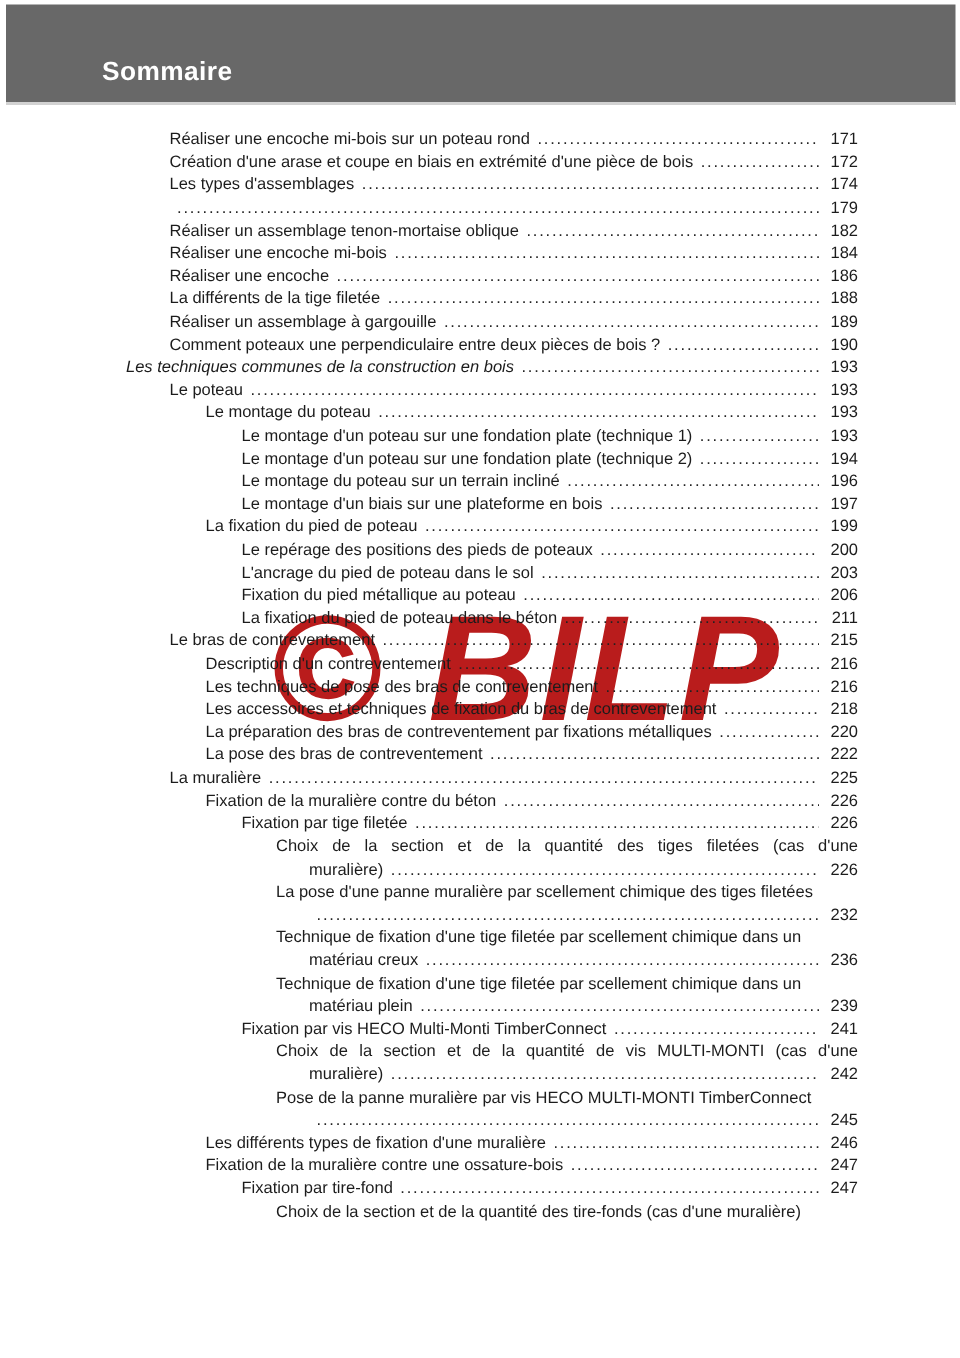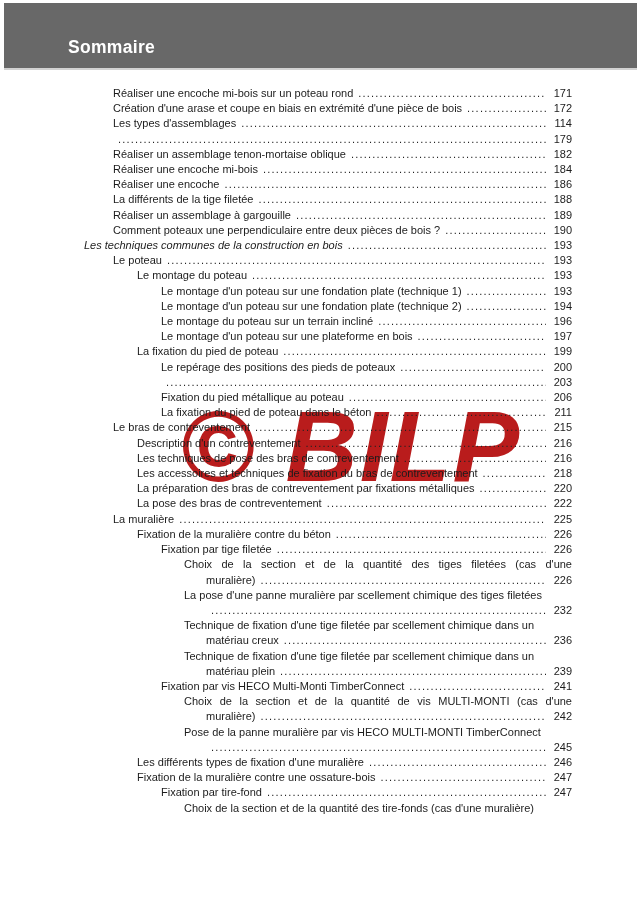--- a/index.html
+++ b/index.html
@@ -63,21 +63,21 @@
         <span class="pg">171</span>
       </div>
       <div class="toc-row lvl1">
         <span class="t">Création d'une arase et coupe en biais en extrémité d'une pièce de bois</span>
         <span class="dots">................................................................................................................................................................................................................................................</span>
         <span class="pg">172</span>
       </div>
       <div class="toc-row lvl1">
         <span class="t">Les types d'assemblages</span>
         <span class="dots">................................................................................................................................................................................................................................................</span>
-        <span class="pg">114</span>
+        <span class="pg">174</span>
       </div>
       <div class="toc-row lvl1">
         <span class="dots">................................................................................................................................................................................................................................................</span>
         <span class="pg">179</span>
       </div>
       <div class="toc-row lvl1">
         <span class="t">Réaliser un assemblage tenon-mortaise oblique</span>
         <span class="dots">................................................................................................................................................................................................................................................</span>
         <span class="pg">182</span>
       </div>
@@ -130,35 +130,36 @@
         <span class="t">Le montage d'un poteau sur une fondation plate (technique 2)</span>
         <span class="dots">................................................................................................................................................................................................................................................</span>
         <span class="pg">194</span>
       </div>
       <div class="toc-row lvl3">
         <span class="t">Le montage du poteau sur un terrain incliné</span>
         <span class="dots">................................................................................................................................................................................................................................................</span>
         <span class="pg">196</span>
       </div>
       <div class="toc-row lvl3">
-        <span class="t">Le montage d'un poteau sur une plateforme en bois</span>
+        <span class="t">Le montage d'un biais sur une plateforme en bois</span>
         <span class="dots">................................................................................................................................................................................................................................................</span>
         <span class="pg">197</span>
       </div>
       <div class="toc-row lvl2">
         <span class="t">La fixation du pied de poteau</span>
         <span class="dots">................................................................................................................................................................................................................................................</span>
         <span class="pg">199</span>
       </div>
       <div class="toc-row lvl3">
         <span class="t">Le repérage des positions des pieds de poteaux</span>
         <span class="dots">................................................................................................................................................................................................................................................</span>
         <span class="pg">200</span>
       </div>
       <div class="toc-row lvl3">
+        <span class="t">L'ancrage du pied de poteau dans le sol</span>
         <span class="dots">................................................................................................................................................................................................................................................</span>
         <span class="pg">203</span>
       </div>
       <div class="toc-row lvl3">
         <span class="t">Fixation du pied métallique au poteau</span>
         <span class="dots">................................................................................................................................................................................................................................................</span>
         <span class="pg">206</span>
       </div>
       <div class="toc-row lvl3">
         <span class="t">La fixation du pied de poteau dans le béton</span>

